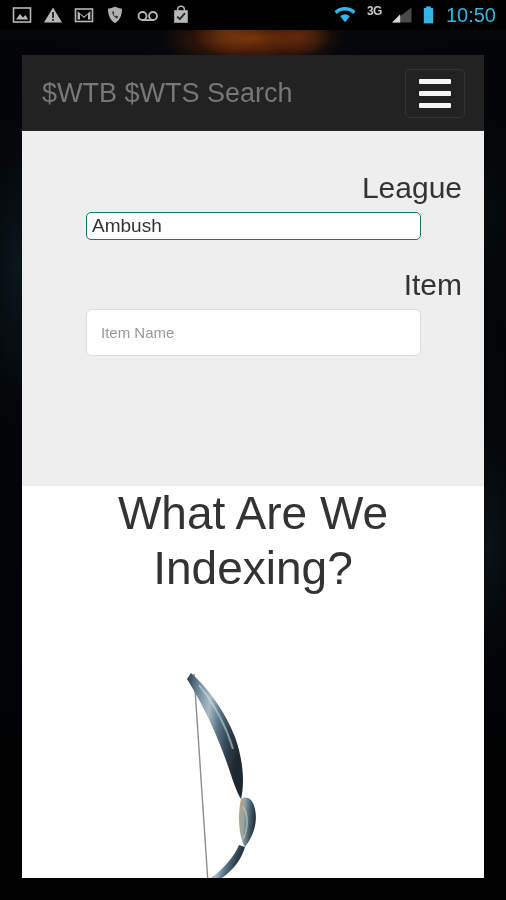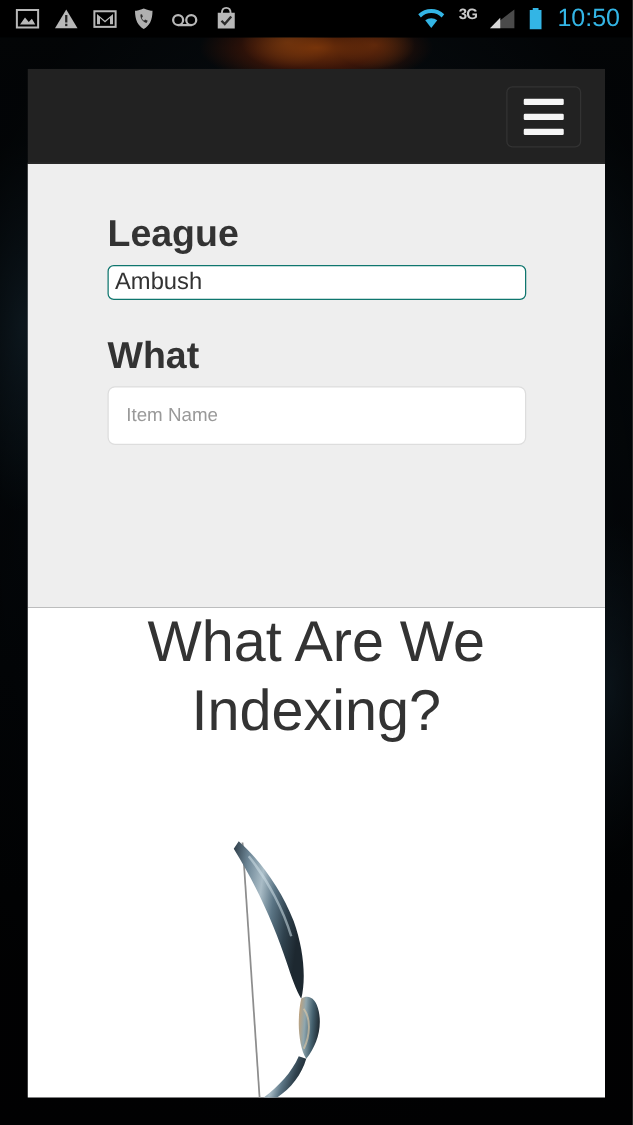--- a/index.html
+++ b/index.html
@@ -148,21 +148,22 @@
     background: #eeeeee;
     padding: 40px 22px 42px 64px;
     box-sizing: border-box;
     height: 355px;
   }
   .field-label {
     color: #333333;
     font-size: 30px;
     line-height: 34px;
     margin: 0 0 7px 0;
-    font-weight: bold;
+    font-weight: normal;
+    text-align: right;
   }
   .field-label.second {
     margin-top: 28px;
   }
   select.form-ctl {
     display: block;
     width: 335px;
     height: 28px;
     box-sizing: border-box;
     padding: 0 6px 0 5px;
@@ -310,34 +311,35 @@
           <rect x="1.8" y="3" width="9.4" height="15.4" fill="#33b5e5"></rect>
         </svg>
       </span>
       <span class="sb-clock">10:50</span>
     </div>
   </div>
 
   <div id="page">
 
     <div id="navbar">
+      <div id="brand">$WTB $WTS Search</div>
       <div id="menu-toggle">
         <span class="bar"></span>
         <span class="bar"></span>
         <span class="bar"></span>
       </div>
     </div>
 
     <div id="form-panel">
       <div class="field-label">League</div>
       <select class="form-ctl" id="league-select">
         <option>Ambush</option>
       </select>
 
-      <div class="field-label second">What</div>
+      <div class="field-label second">Item</div>
       <input class="form-ctl" type="text" id="name-input" placeholder="Item Name" style="">
 
     </div>
 
     <div id="content">
       <h1 id="content-title">What Are We Indexing?</h1>
       <div id="bow-wrap">
         <svg id="bow-svg" width="180" height="210" viewBox="0 0 180 210">
           <defs>
             <linearGradient id="bowgrad" x1="0" y1="0" x2="1" y2="0.3">

